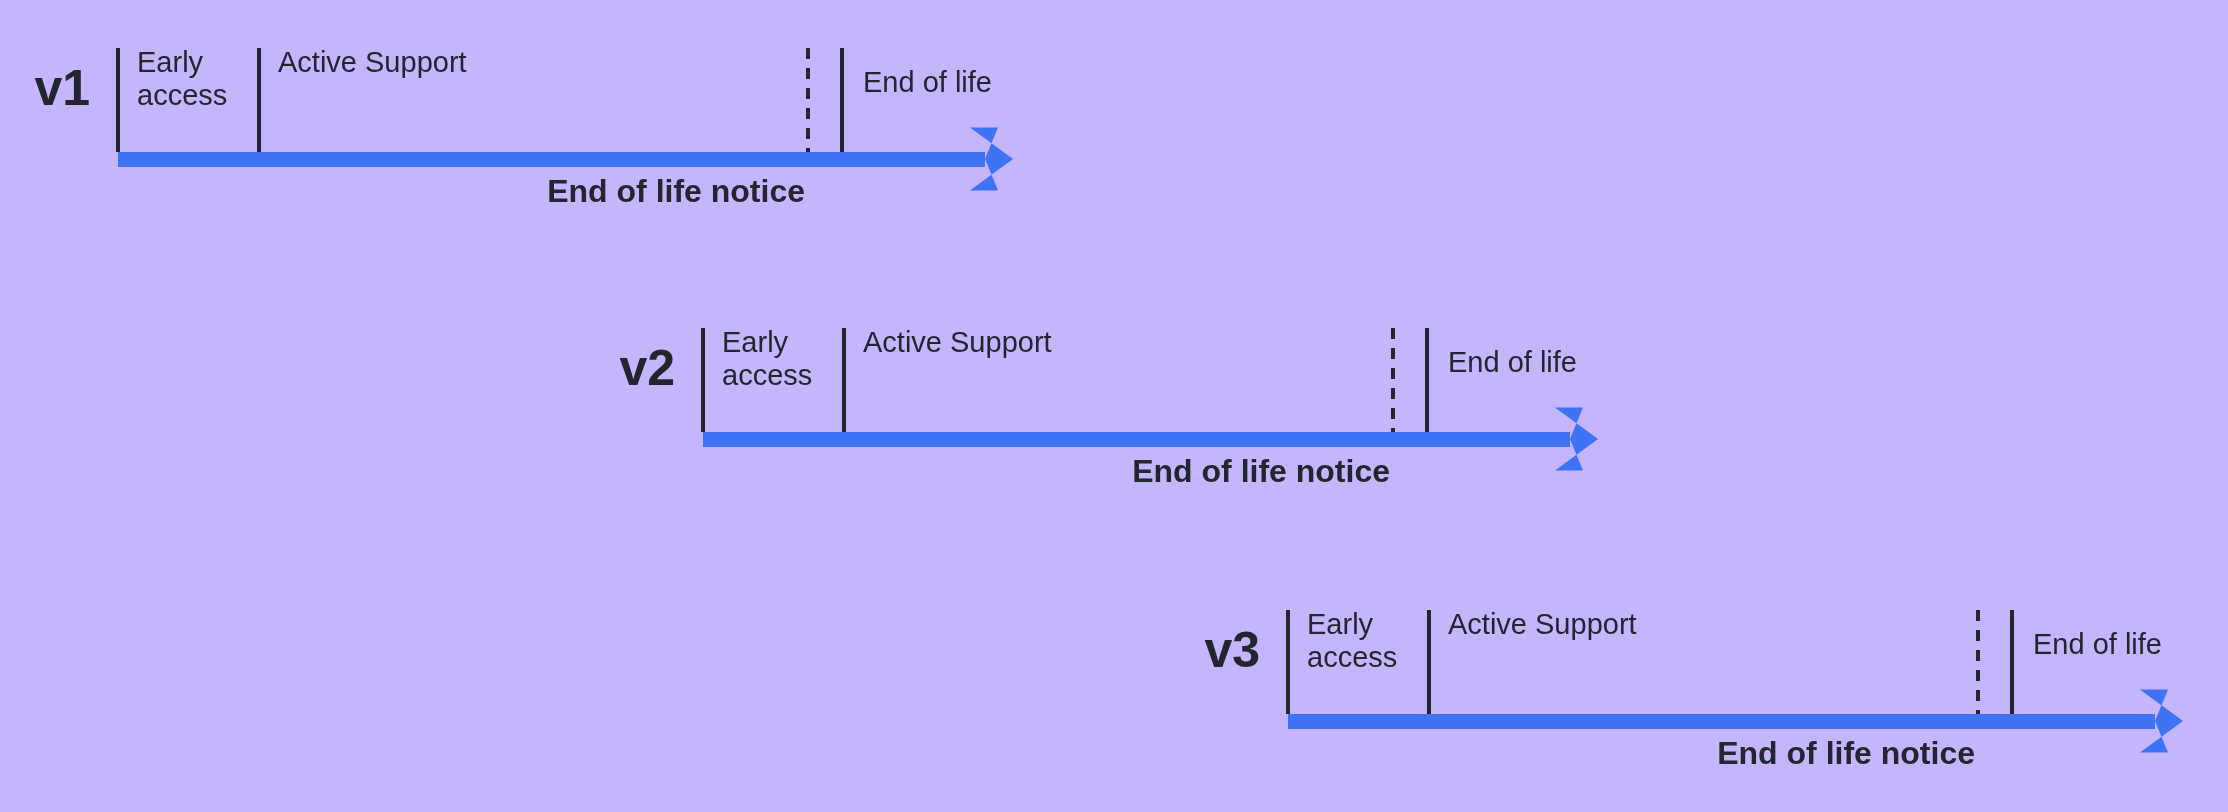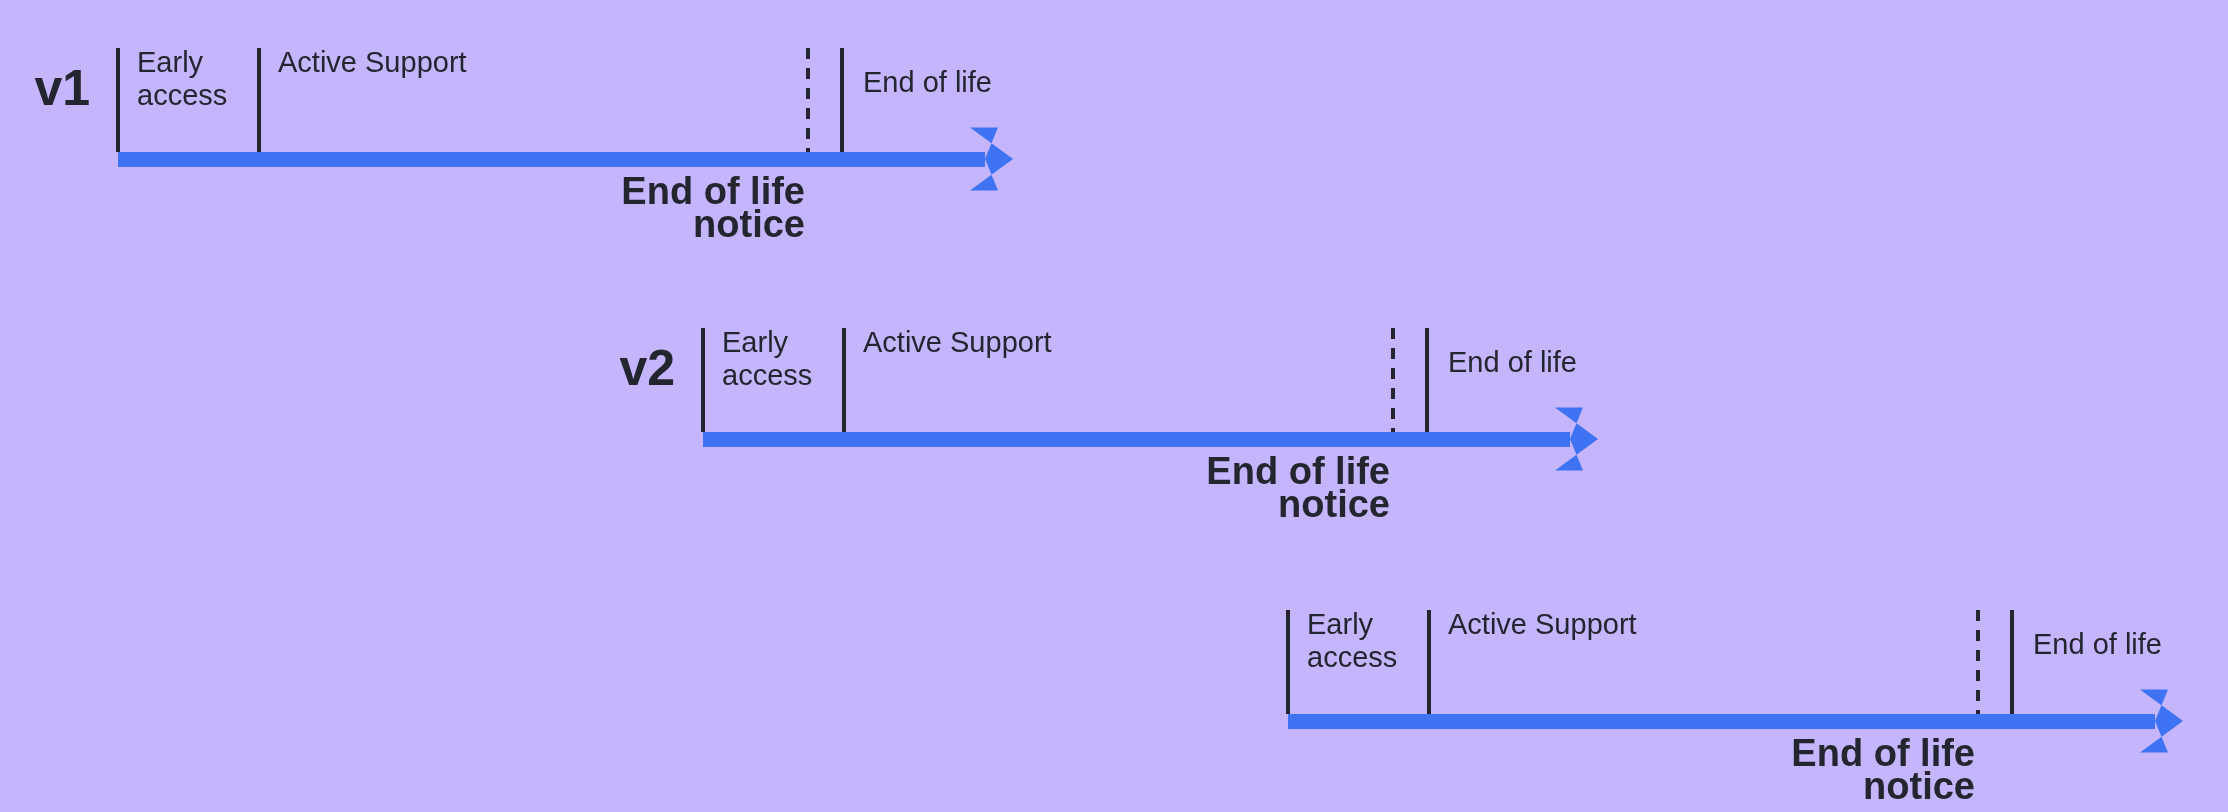--- a/index.html
+++ b/index.html
@@ -69,21 +69,21 @@
   }
   .phase-label.early  { left: 19px; }
   .phase-label.active { left: 160px; }
   .phase-label.eol    { left: 745px; margin-top: 20px; }
   .notice-label {
     position: absolute;
     left: 387px;
     top: 127px;
     width: 300px;
     text-align: right;
-    font-size: 38px;
+    font-size: 32px;
     font-weight: bold;
     line-height: 33px;
     color: var(--ink);
   }
   .bar {
     position: absolute;
     left: 0;
     top: 104px;
     width: 867px;
     height: 15px;
@@ -131,20 +131,21 @@
     <div class="phase-label active">Active Support</div>
     <div class="phase-label eol">End of life</div>
     <div class="notice-label">End of life notice</div>
     <div class="bar"></div>
     <svg class="arrowhead" viewBox="0 0 50 70" xmlns="http://www.w3.org/2000/svg">
       <polygon points="4,2.5 47,34 4,65.5 32,65.5 19,34 32,2.5" fill="currentColor"></polygon>
     </svg>
   </div>
 
   <div class="row v3">
+    <div class="version-label">v3</div>
     <div class="tick start"></div>
     <div class="tick second"></div>
     <div class="tick dashed"></div>
     <div class="tick eol"></div>
     <div class="phase-label early">Early
 access</div>
     <div class="phase-label active">Active Support</div>
     <div class="phase-label eol">End of life</div>
     <div class="notice-label">End of life notice</div>
     <div class="bar"></div>

